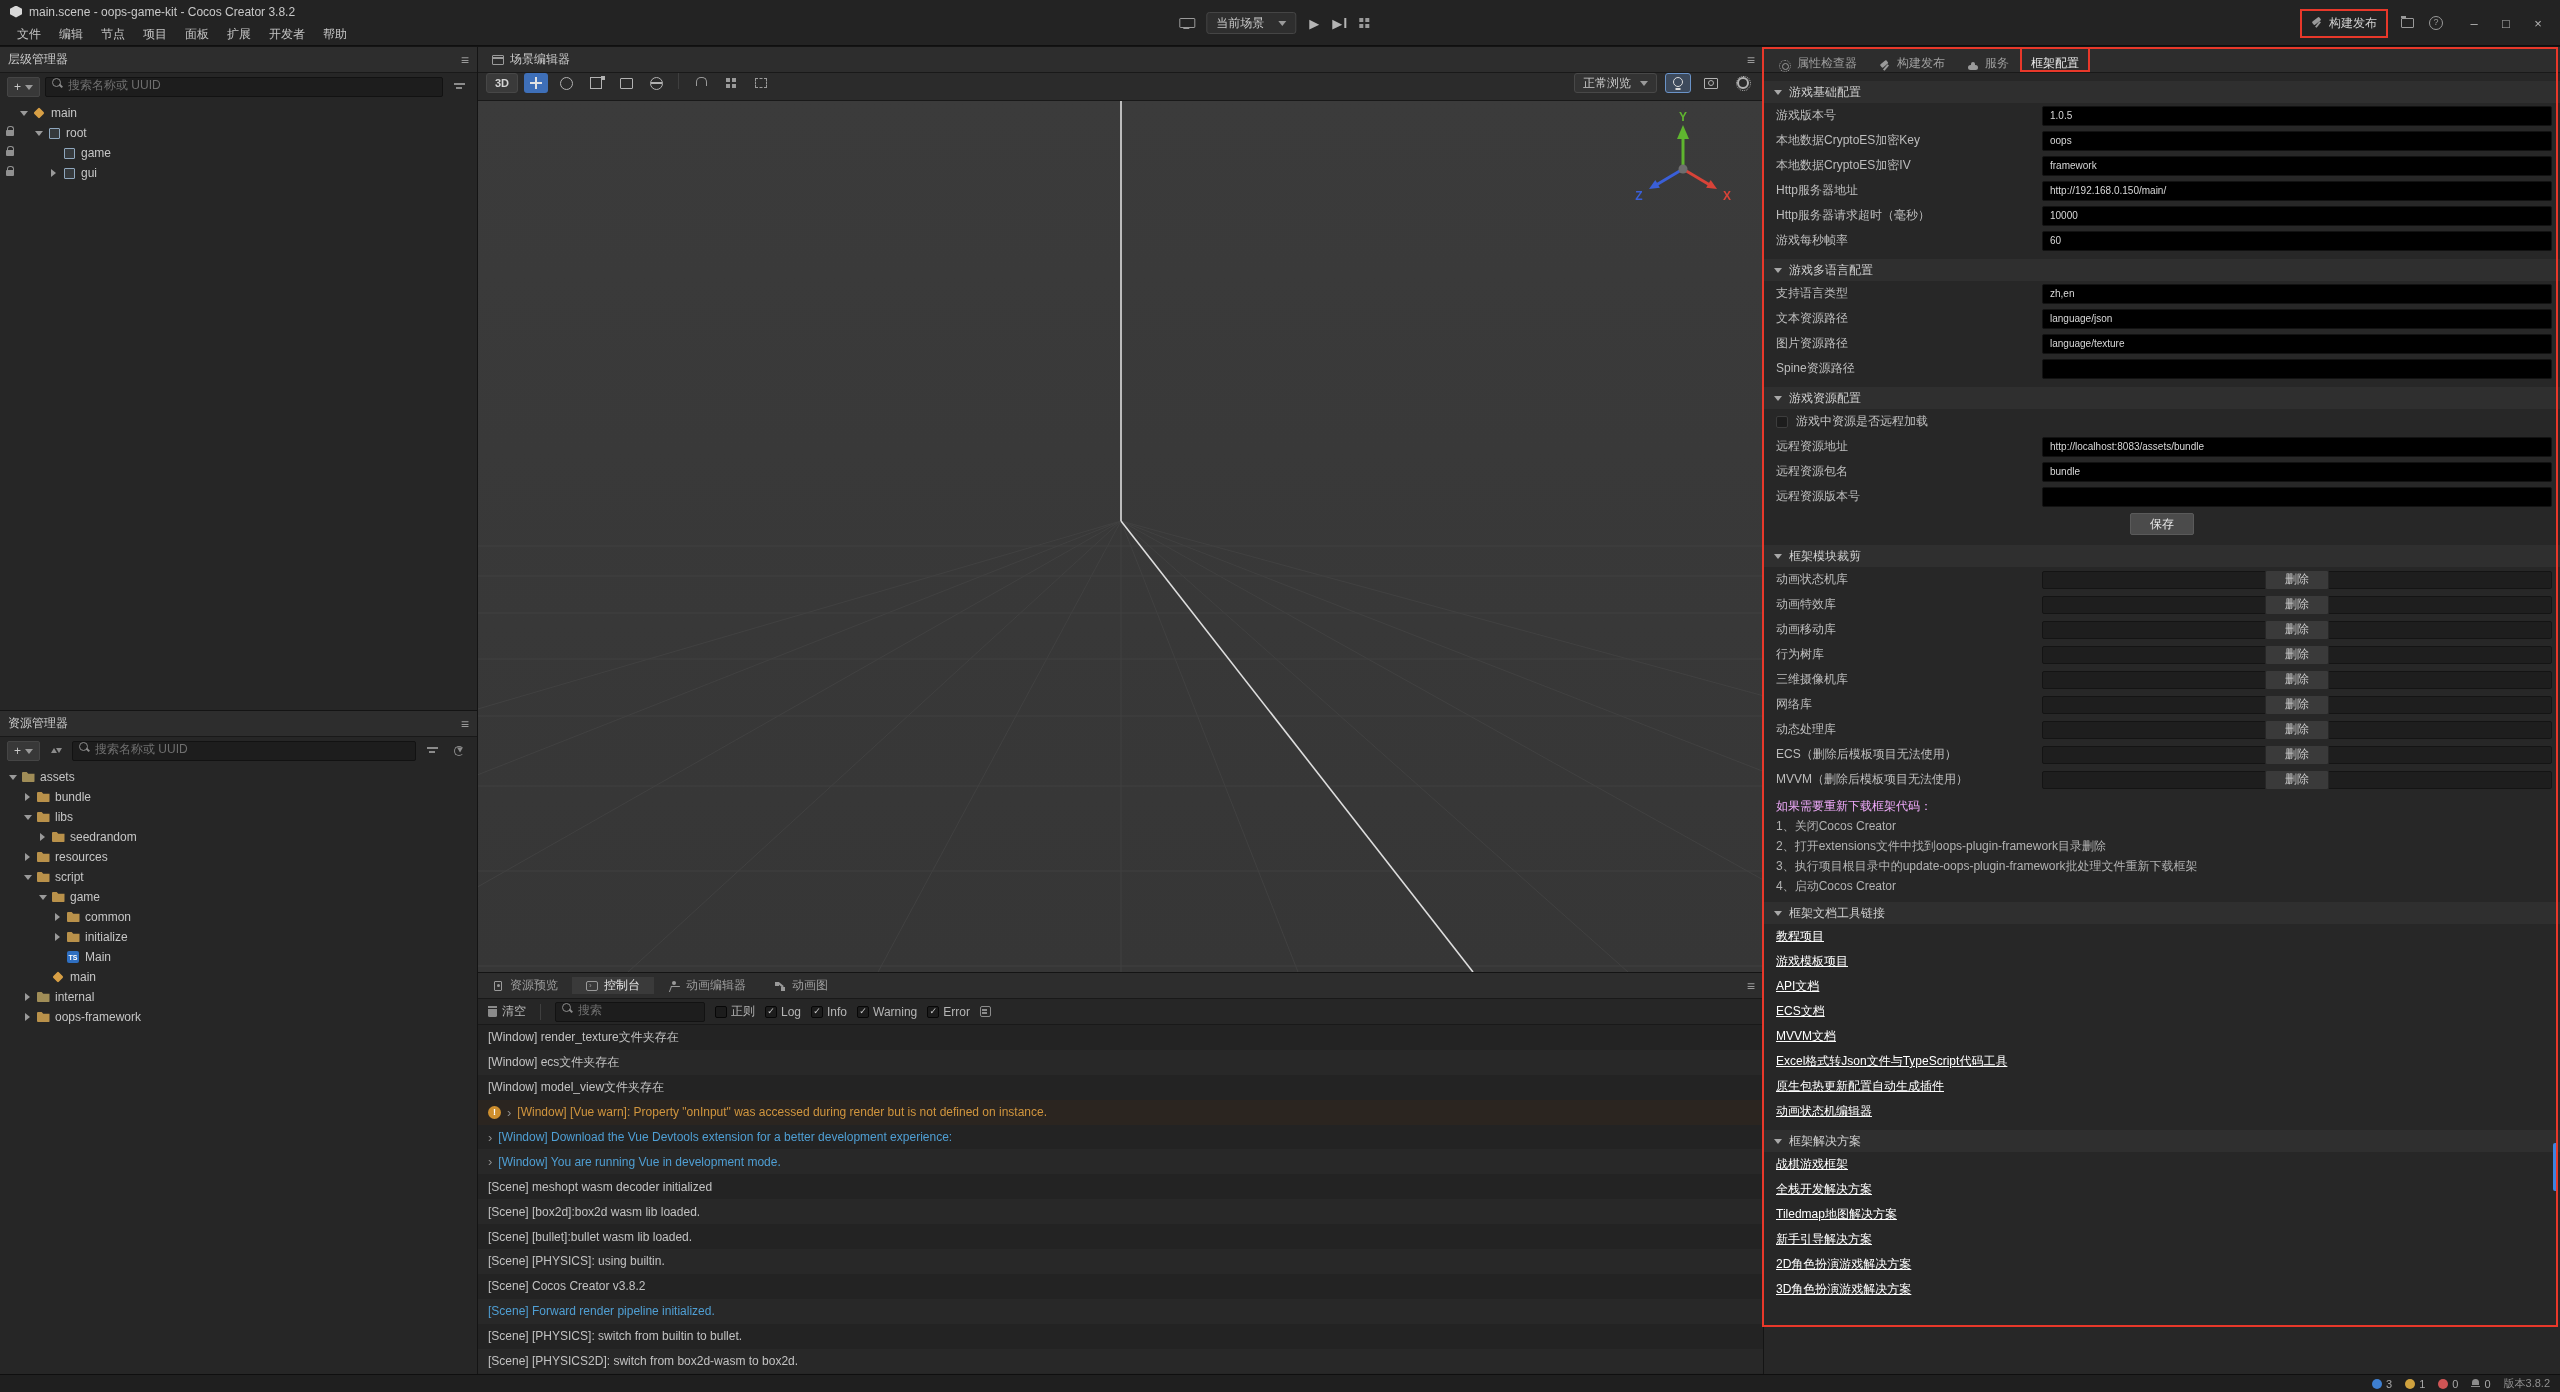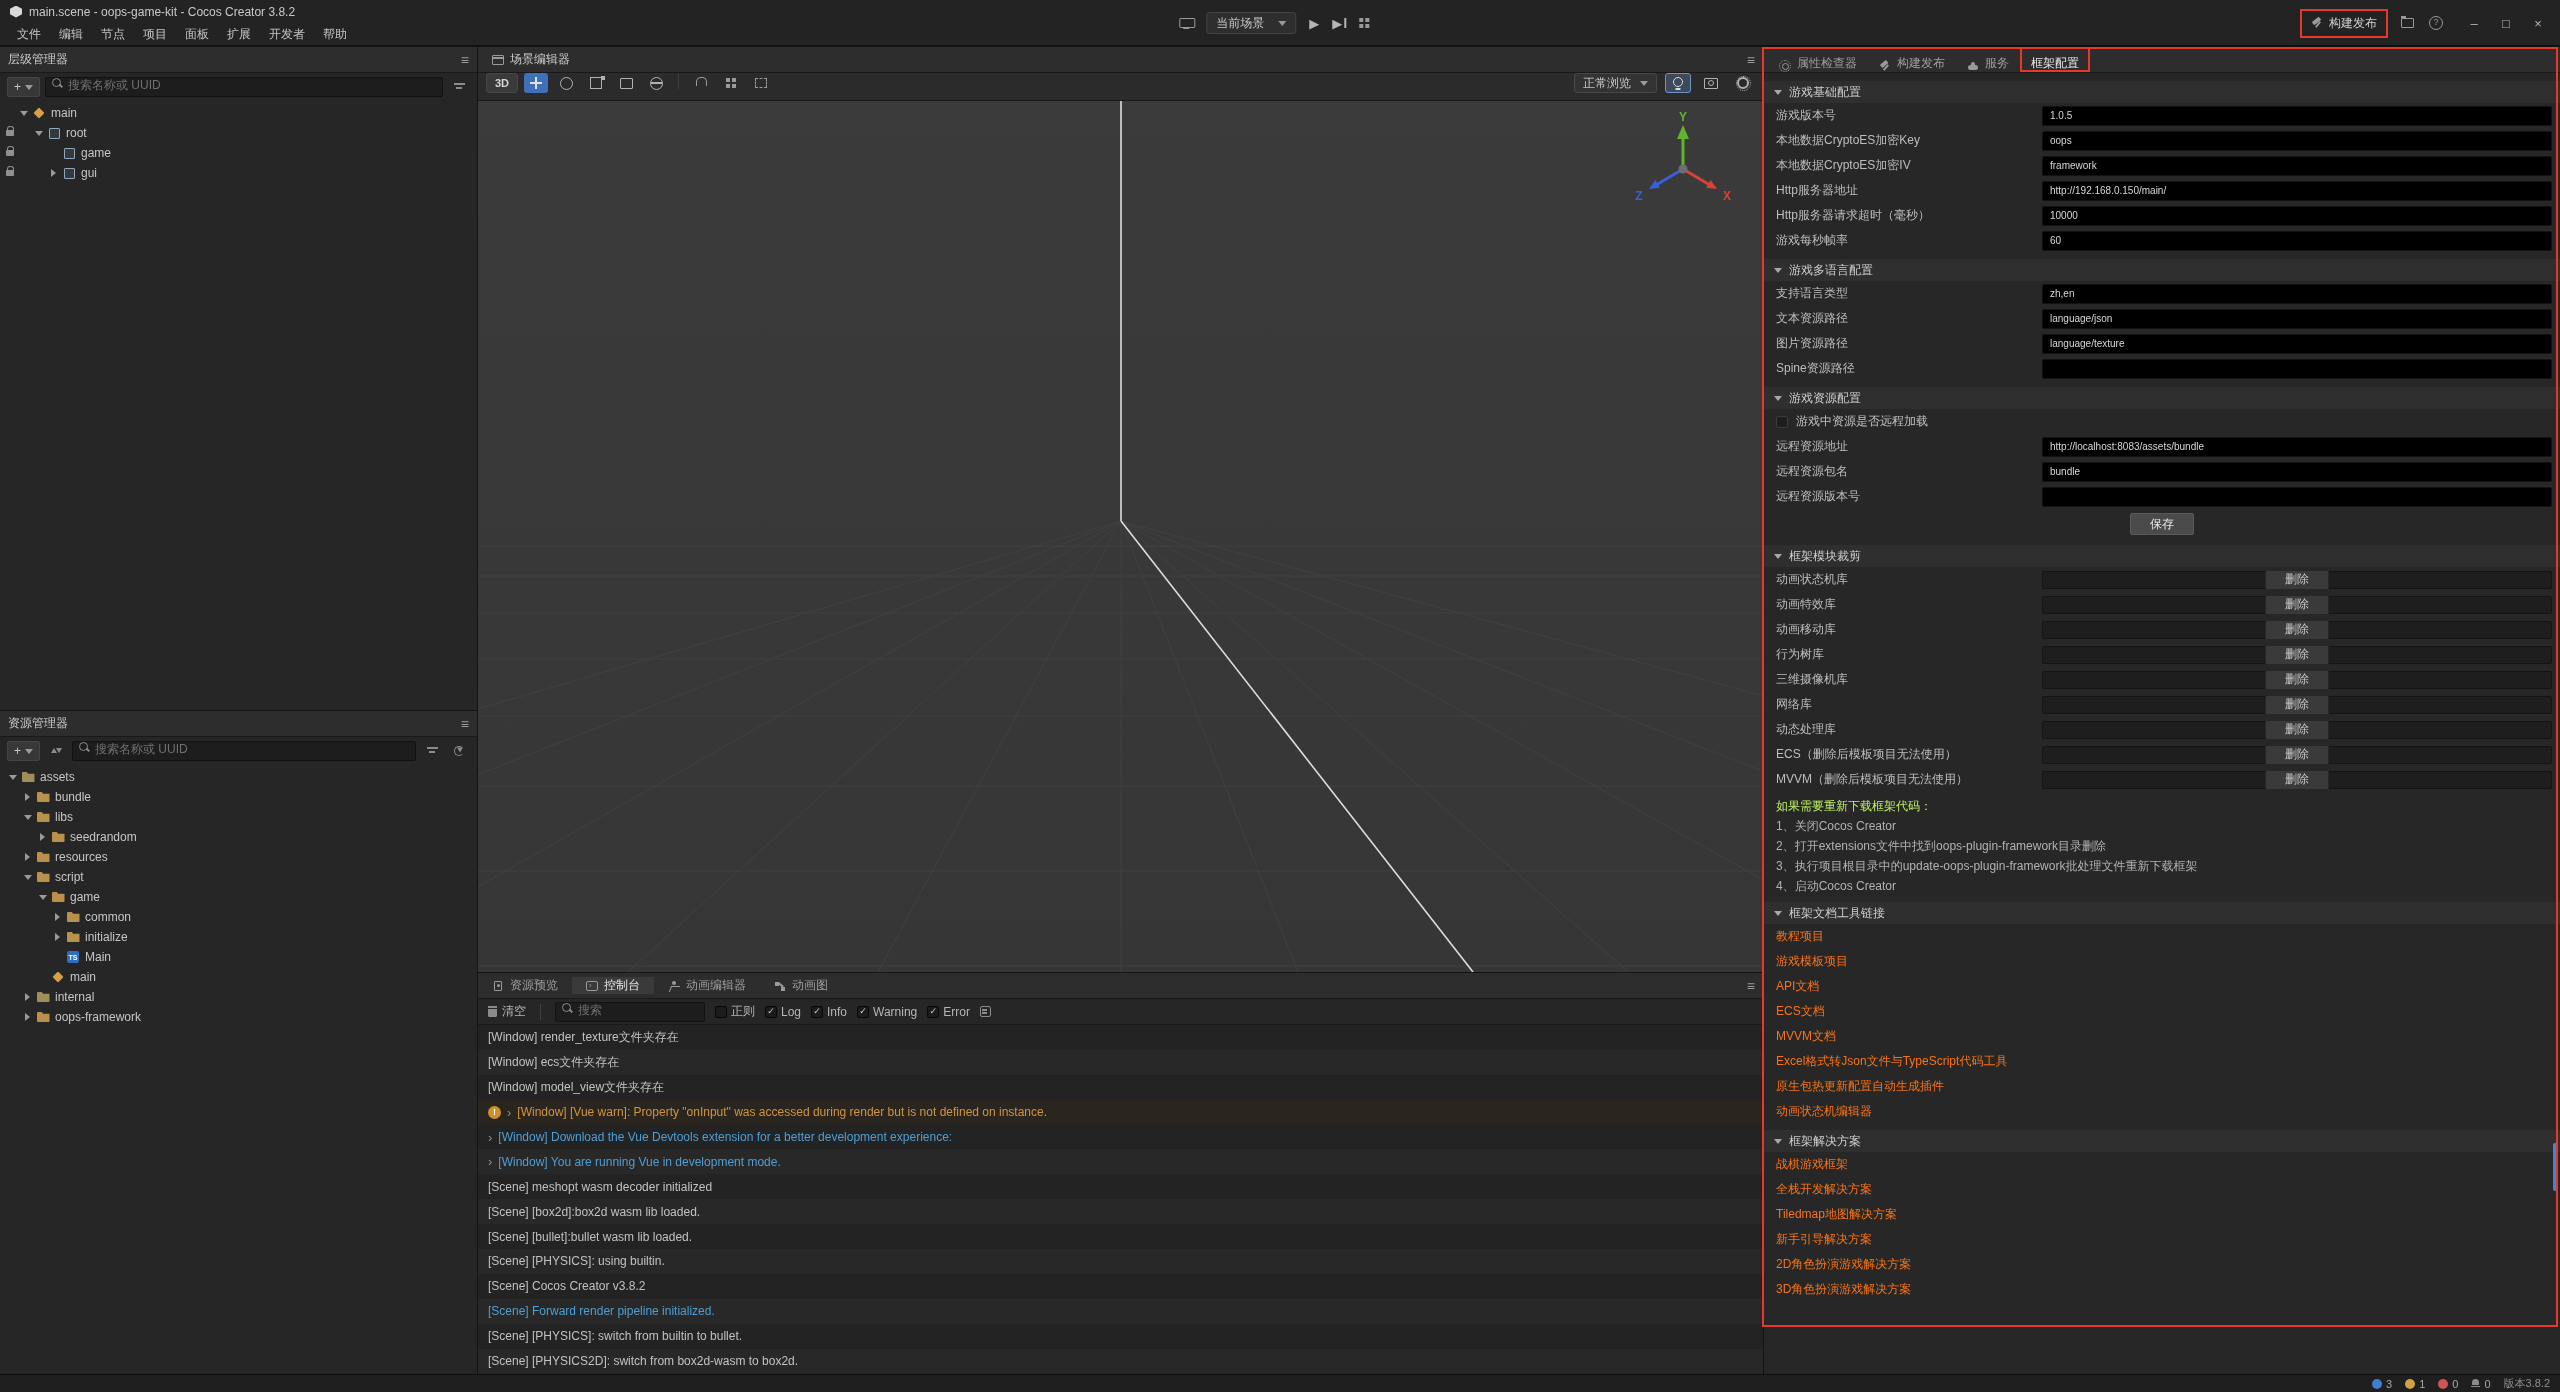--- a/index.html
+++ b/index.html
@@ -177,24 +177,24 @@
   .prop-row{height:25px;display:flex;align-items:center;padding:0 8px 0 12px}
   .prop-label{width:266px;flex:none;overflow:hidden;white-space:nowrap;color:#bdbdbd}
   .prop-input{flex:1;height:20px;background:#000000;border:1px solid #121212;border-radius:2px;color:#d8d8d8;font-size:10px;padding:0 7px;outline:none;font-family:inherit}
   .chk-row{height:25px;display:flex;align-items:center;padding:0 12px;gap:8px}
   .checkbox{width:12px;height:12px;background:#1d1d1d;border:1px solid #3d3d3d;border-radius:2px;cursor:pointer}
   .save-row{height:30px;display:flex;align-items:center;justify-content:center}
   .save-btn{min-width:64px;height:22px;background:#4b4b4b;border:1px solid #5a5a5a;border-radius:2px;color:#e8e8e8;font-size:12px;font-family:inherit;cursor:pointer}
   .module-row{height:25px;display:flex;align-items:center;padding:0 8px 0 12px}
   .module-strip{flex:1;height:18px;background:#1e1e1e;border:1px solid #141414;border-radius:2px;position:relative}
   .del-btn{position:absolute;left:50%;top:50%;transform:translate(-50%,-50%);width:64px;height:20px;background:#3a3a3a;border:1px solid #272727;border-radius:2px;color:#c9c9c9;font-size:12px;font-family:inherit;cursor:pointer}
-  .note-title{margin-top:4px;line-height:20px;padding:0 12px;color:#bef264}
+  .note-title{margin-top:4px;line-height:20px;padding:0 12px;color:#f0abfc}
   .note-line{line-height:20px;padding:0 12px;color:#b2b2b2}
   .link-row{height:25px;display:flex;align-items:center;padding:0 12px}
-  .doc-link{color:#f97316;cursor:pointer;white-space:nowrap}
+  .doc-link{color:#ffffff;text-decoration:underline;cursor:pointer;white-space:nowrap}
   .scroll-thumb{position:absolute;right:2px;top:1070px;width:5px;height:48px;background:#3d84e0;border-radius:2px;cursor:pointer}
 
   
   .statusbar{position:absolute;left:0;top:1374px;width:2560px;height:18px;background:#1f1f1f;border-top:1px solid #0f0f0f;display:flex;align-items:center;justify-content:flex-end;gap:13px;padding:0 10px;font-size:11px;color:#a8a8a8}
   .sb-badge{display:flex;align-items:center;gap:4px;cursor:pointer}
   .dot{width:10px;height:10px;border-radius:50%}
   .dot.blue{background:#3e7fd0}.dot.yellow{background:#d0a23e}.dot.red{background:#cf5555}
   .icon-bell{width:9px;height:9px}
   .icon-bell::before{content:"";position:absolute;top:0;left:1px;width:7px;height:6px;background:#8b8b8b;border-radius:4px 4px 0 0}
   .icon-bell::after{content:"";position:absolute;top:6.5px;left:0;width:9px;height:1.5px;background:#8b8b8b}

